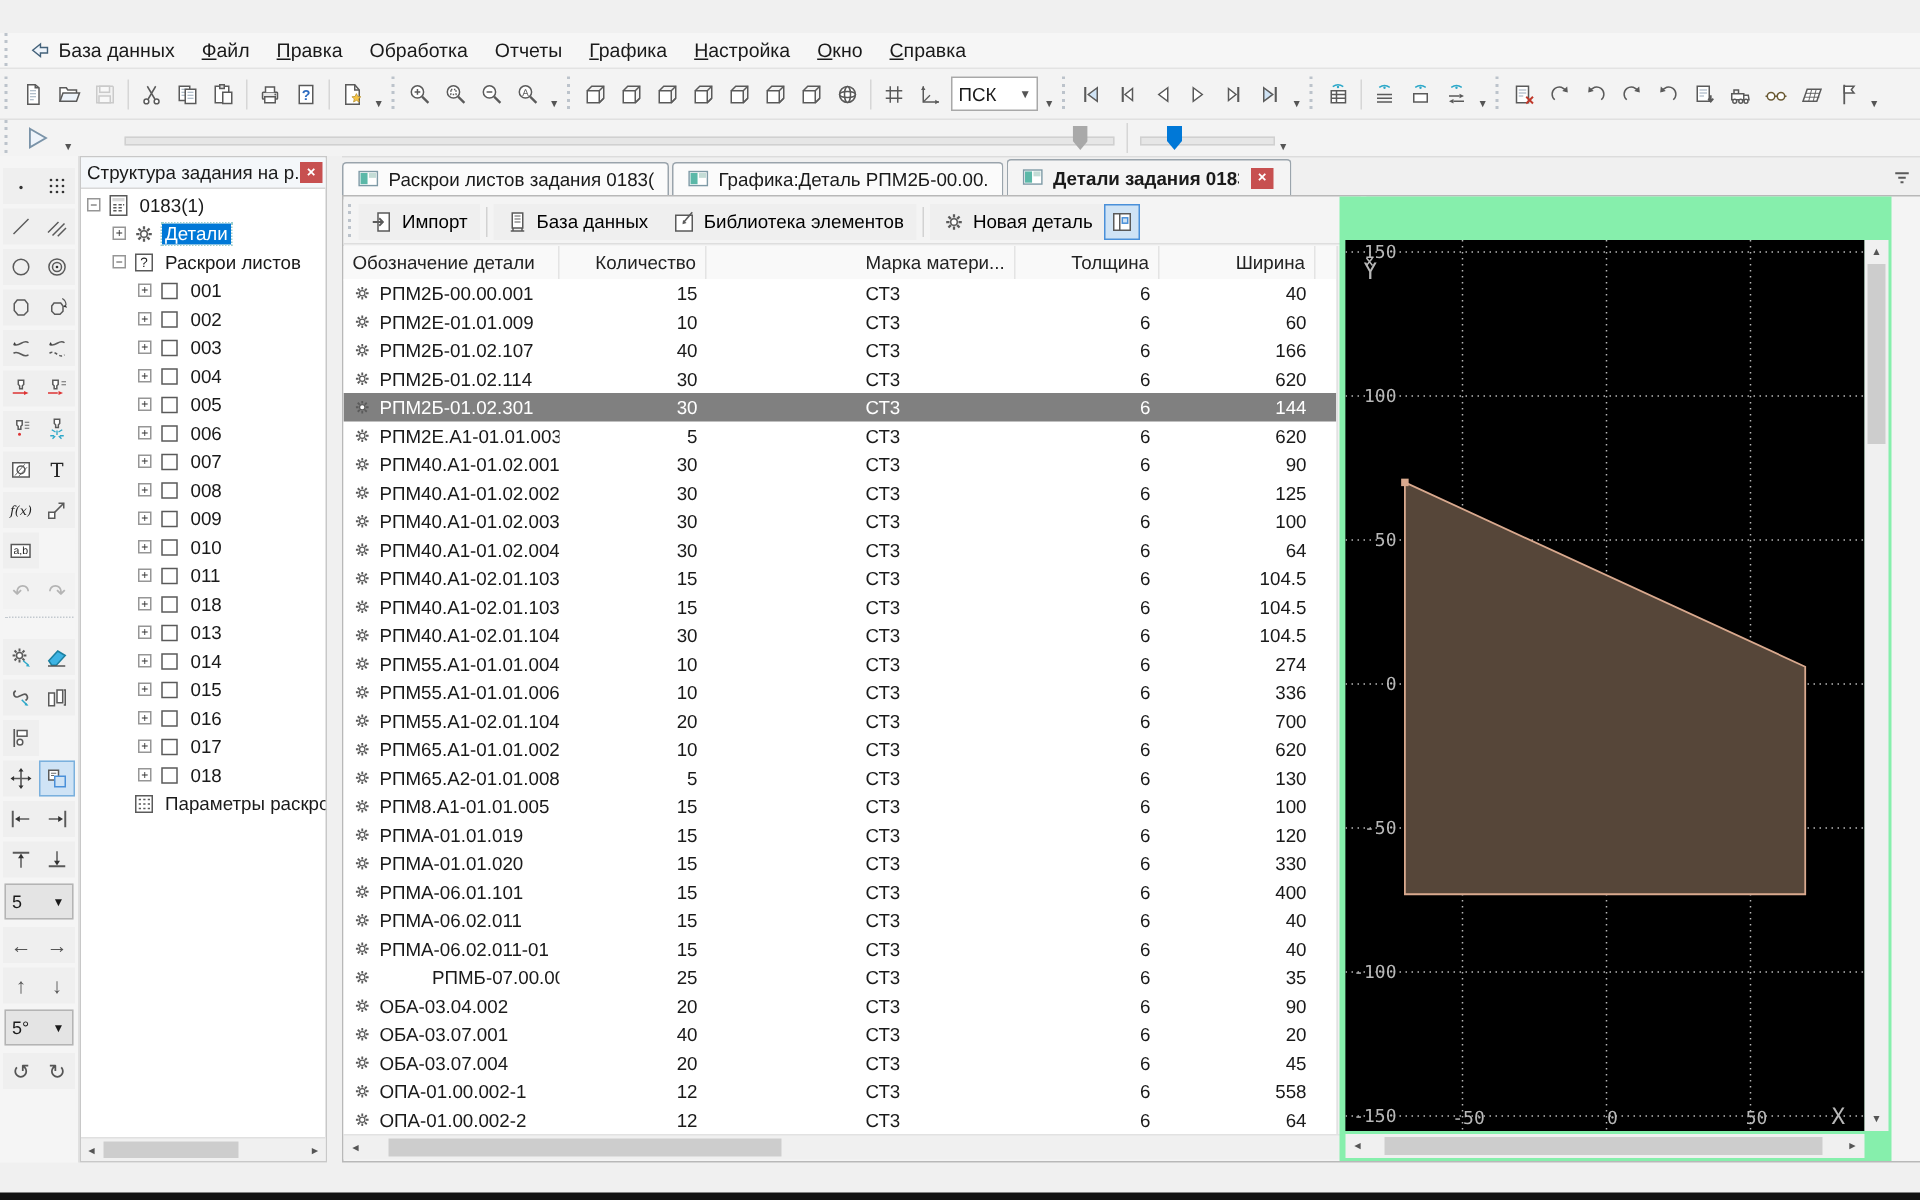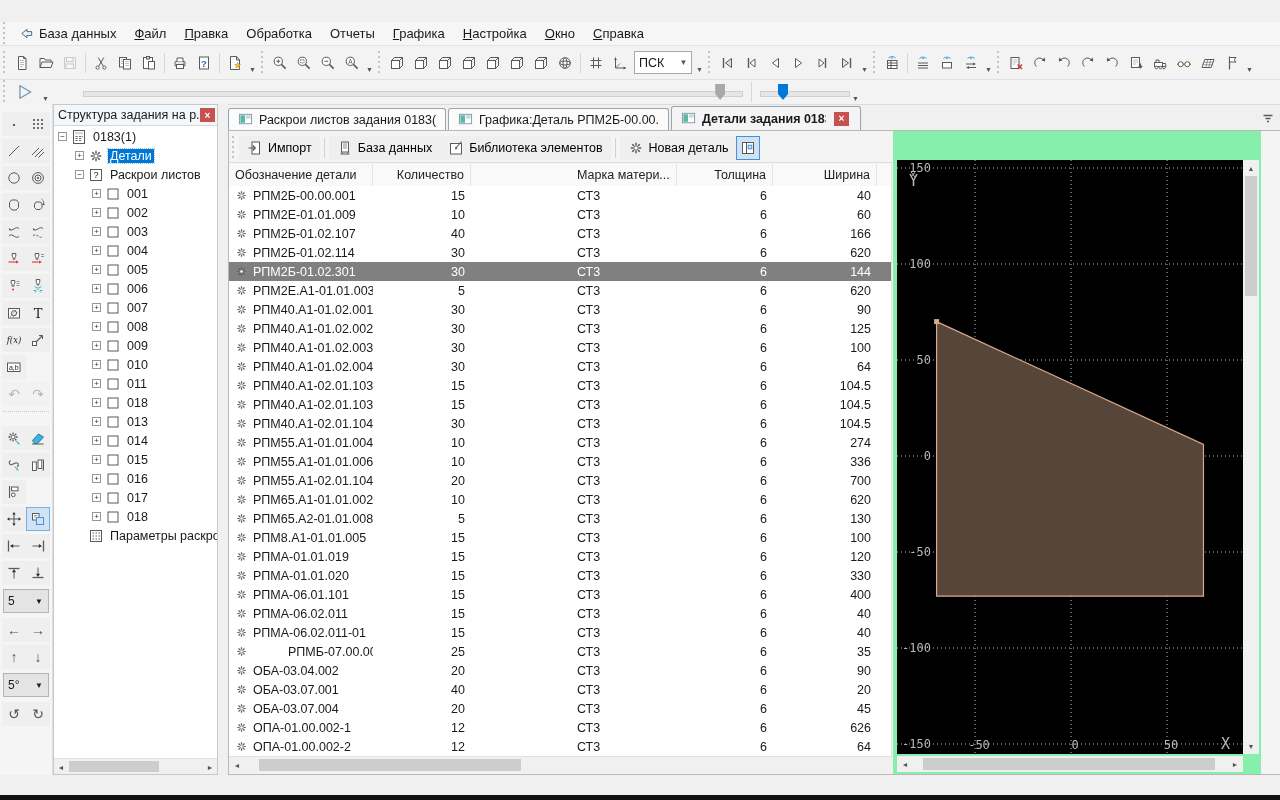--- a/index.html
+++ b/index.html
@@ -1973,21 +1973,21 @@
               <div class="dcell" style="width: 100px;">
                 <span></span>
               </div>
               <div class="dcell" style="width: 106px;">
                 <span>СТ3</span>
               </div>
               <div class="dcell r" style="width: 96px;">
                 <span>6</span>
               </div>
               <div class="dcell r" style="width: 104px;">
-                <span>626</span>
+                <span>558</span>
               </div>
             </div>
             <div class="drow">
               <div class="dcell" style="width: 144px; align-items: flex-end;">
                 <span class="rowicon">
                   <svg viewBox="0 0 16 16" width="13" height="13" fill="none" stroke="#5a5a5a" stroke-width="1">
                     <circle cx="8" cy="8" r="2.2" fill="#fff"></circle>
                     <path d="M8 2.8v2.2M8 11v2.2M2.8 8H5M11 8h2.2M4.3 4.3l1.6 1.6M10.1 10.1l1.6 1.6M11.7 4.3l-1.6 1.6M5.9 10.1l-1.6 1.6" stroke-width="1.5"></path>
                   </svg>
                 </span>

